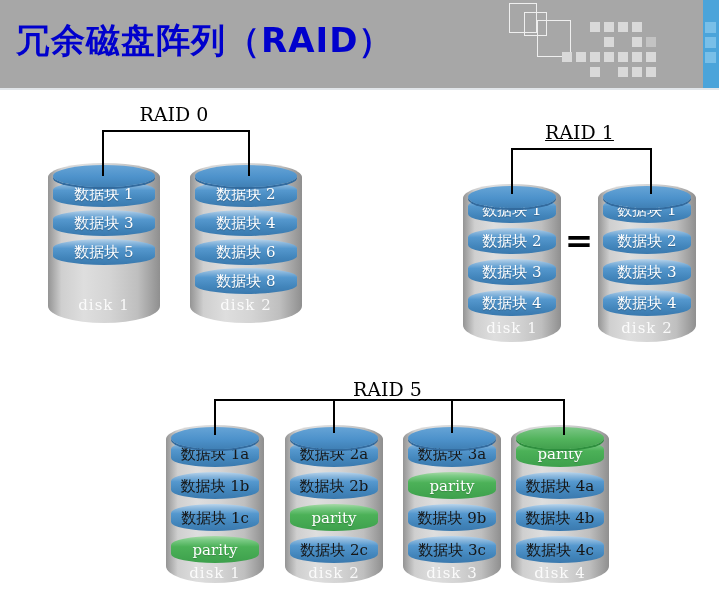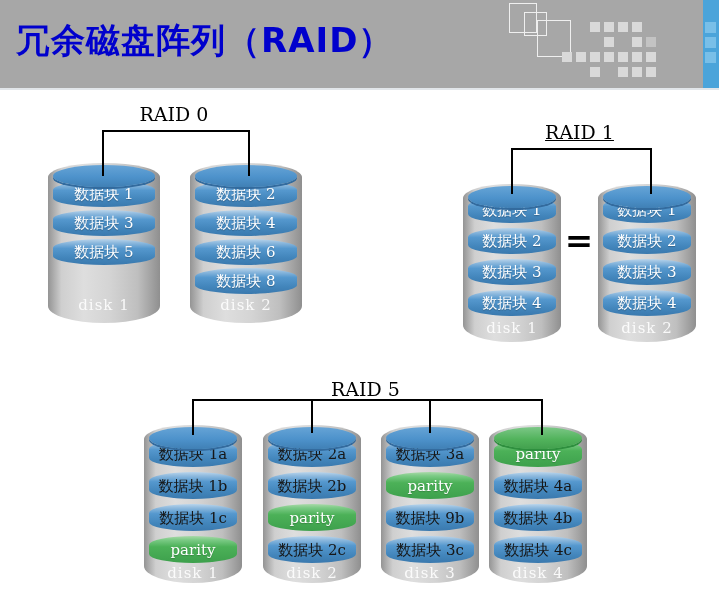--- a/index.html
+++ b/index.html
@@ -140,21 +140,21 @@
       <div class="bands">
         <div class="band" data-type="data">数据块 1</div>
         <div class="band" data-type="data">数据块 2</div>
         <div class="band" data-type="data">数据块 3</div>
         <div class="band" data-type="data">数据块 4</div>
       </div>
       <div class="disk-name">disk 2</div>
     </div>
   </section>
 
-  <section class="raid-group raid5" style="left:144px;top:377px;width:443px;height:210px;">
+  <section class="raid-group raid5" style="left:166px;top:377px;width:443px;height:210px;">
     <div class="raid-label" style="left:48px;top:0;width:347px;">RAID 5</div>
     <div class="bracket" style="left:48px;top:22px;width:347px;height:34px;"></div>
     <div class="vline" style="left:167px;top:22px;height:34px;"></div>
     <div class="vline" style="left:285px;top:22px;height:34px;"></div>
 
     <div class="disk" style="left:0;top:48px;">
       <div class="shell"></div>
       <div class="cap" data-type="data"></div>
       <div class="bands">
         <div class="band" data-type="data">数据块 1a</div>

